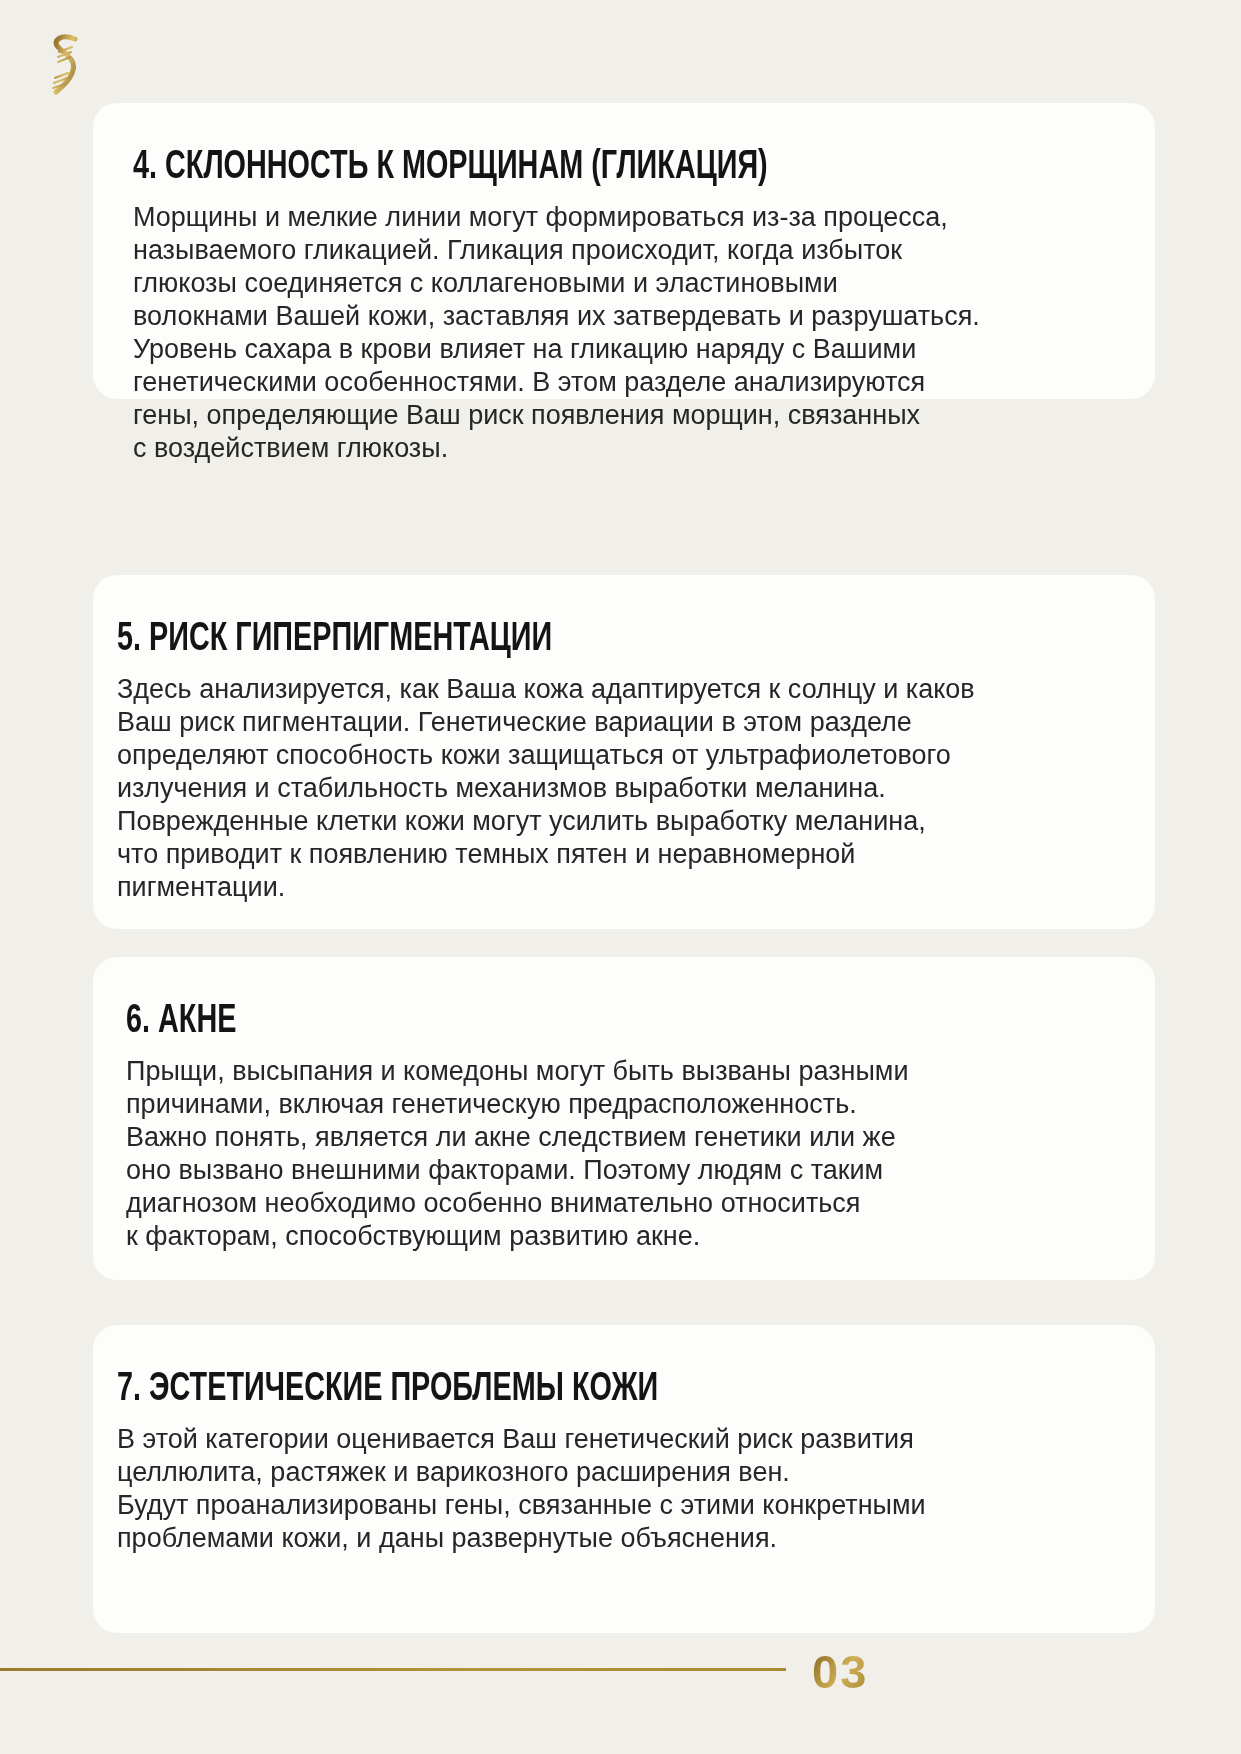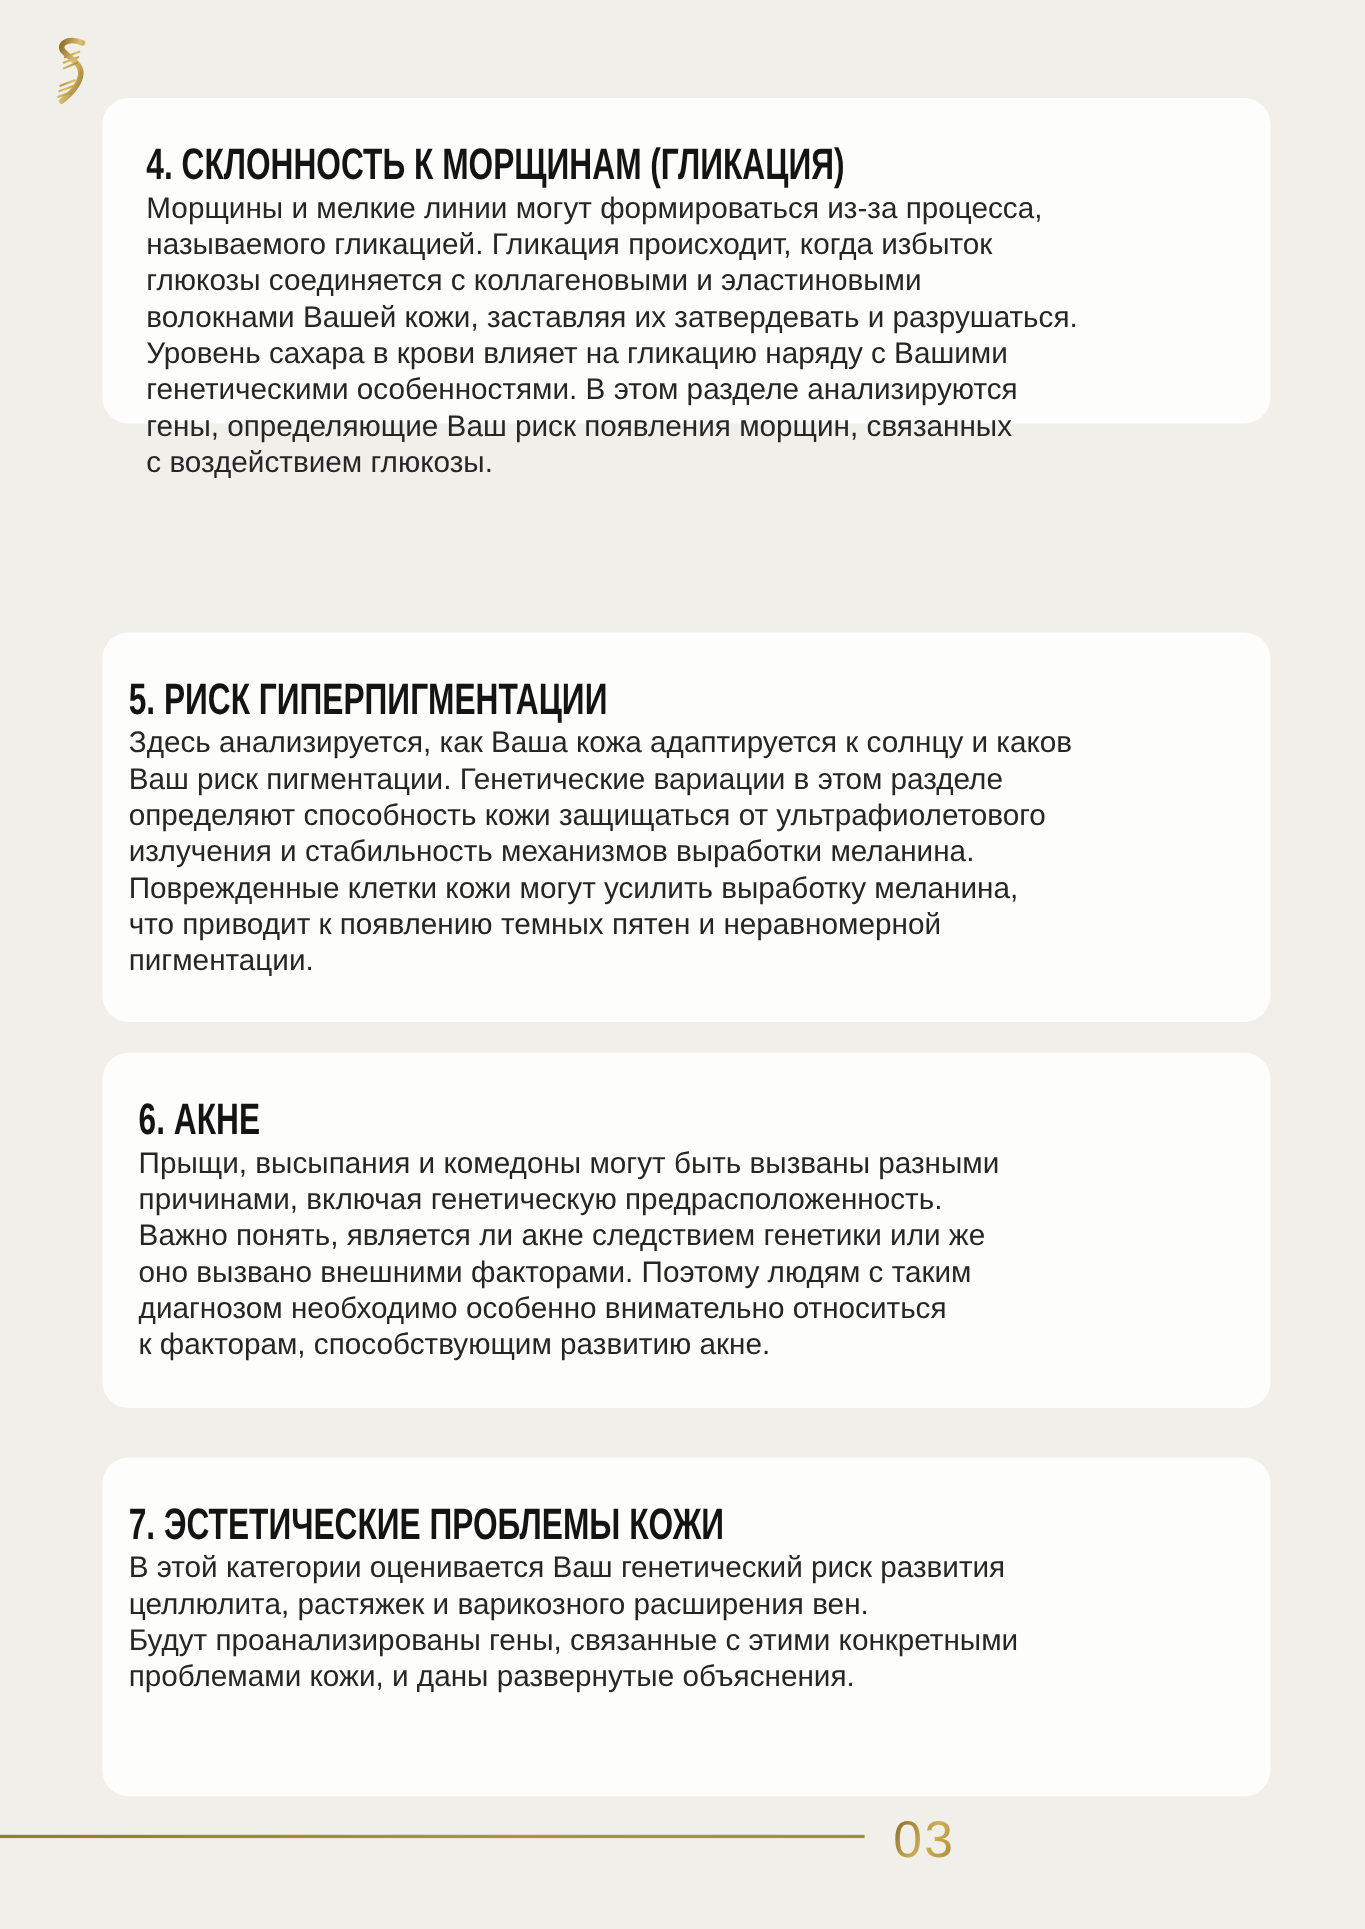--- a/index.html
+++ b/index.html
@@ -21,54 +21,55 @@
     height: 66px;
   }
   .card {
     position: absolute;
     left: 93px;
     width: 1062px;
     background: #fdfdfc;
     border-radius: 24px;
     padding: 38px 40px 0 24px;
   }
-  .card-1 { top: 89px;  height: 296px; padding-left: 40px; }
+  .card-1 { top: 103px;  height: 296px; padding-left: 40px; }
   .card-2 { top: 575px;  height: 354px; }
   .card-3 { top: 957px;  height: 323px; padding-left: 33px; }
   .card-4 { top: 1325px; height: 308px; }
   .card h2 {
     font-size: 40px;
     line-height: 46px;
     font-weight: 700;
     color: #141414;
     letter-spacing: 0;
     white-space: nowrap;
     transform: scaleX(0.72);
     transform-origin: 0 50%;
   }
   .card p {
+    margin-top: 14px;
     font-size: 27px;
     line-height: 33px;
     color: #262626;
     white-space: pre-line;
   }
   .footer-rule {
     position: absolute;
     left: 0;
     top: 1668px;
     width: 786px;
     height: 3px;
     background: linear-gradient(90deg, #9a7a2c, #b3923c 60%, #ab8a34);
   }
   .page-number {
     position: absolute;
     left: 812px;
     top: 1644px;
     font-size: 47px;
-    font-weight: 400;
+    font-weight: 700;
     letter-spacing: 2px;
     color: #b3923f;
     background: linear-gradient(125deg, #8f7028 10%, #cfae55 55%, #a98a35 95%);
     -webkit-background-clip: text;
     background-clip: text;
     -webkit-text-fill-color: transparent;
   }
 </style>
 </head>
 <body>

